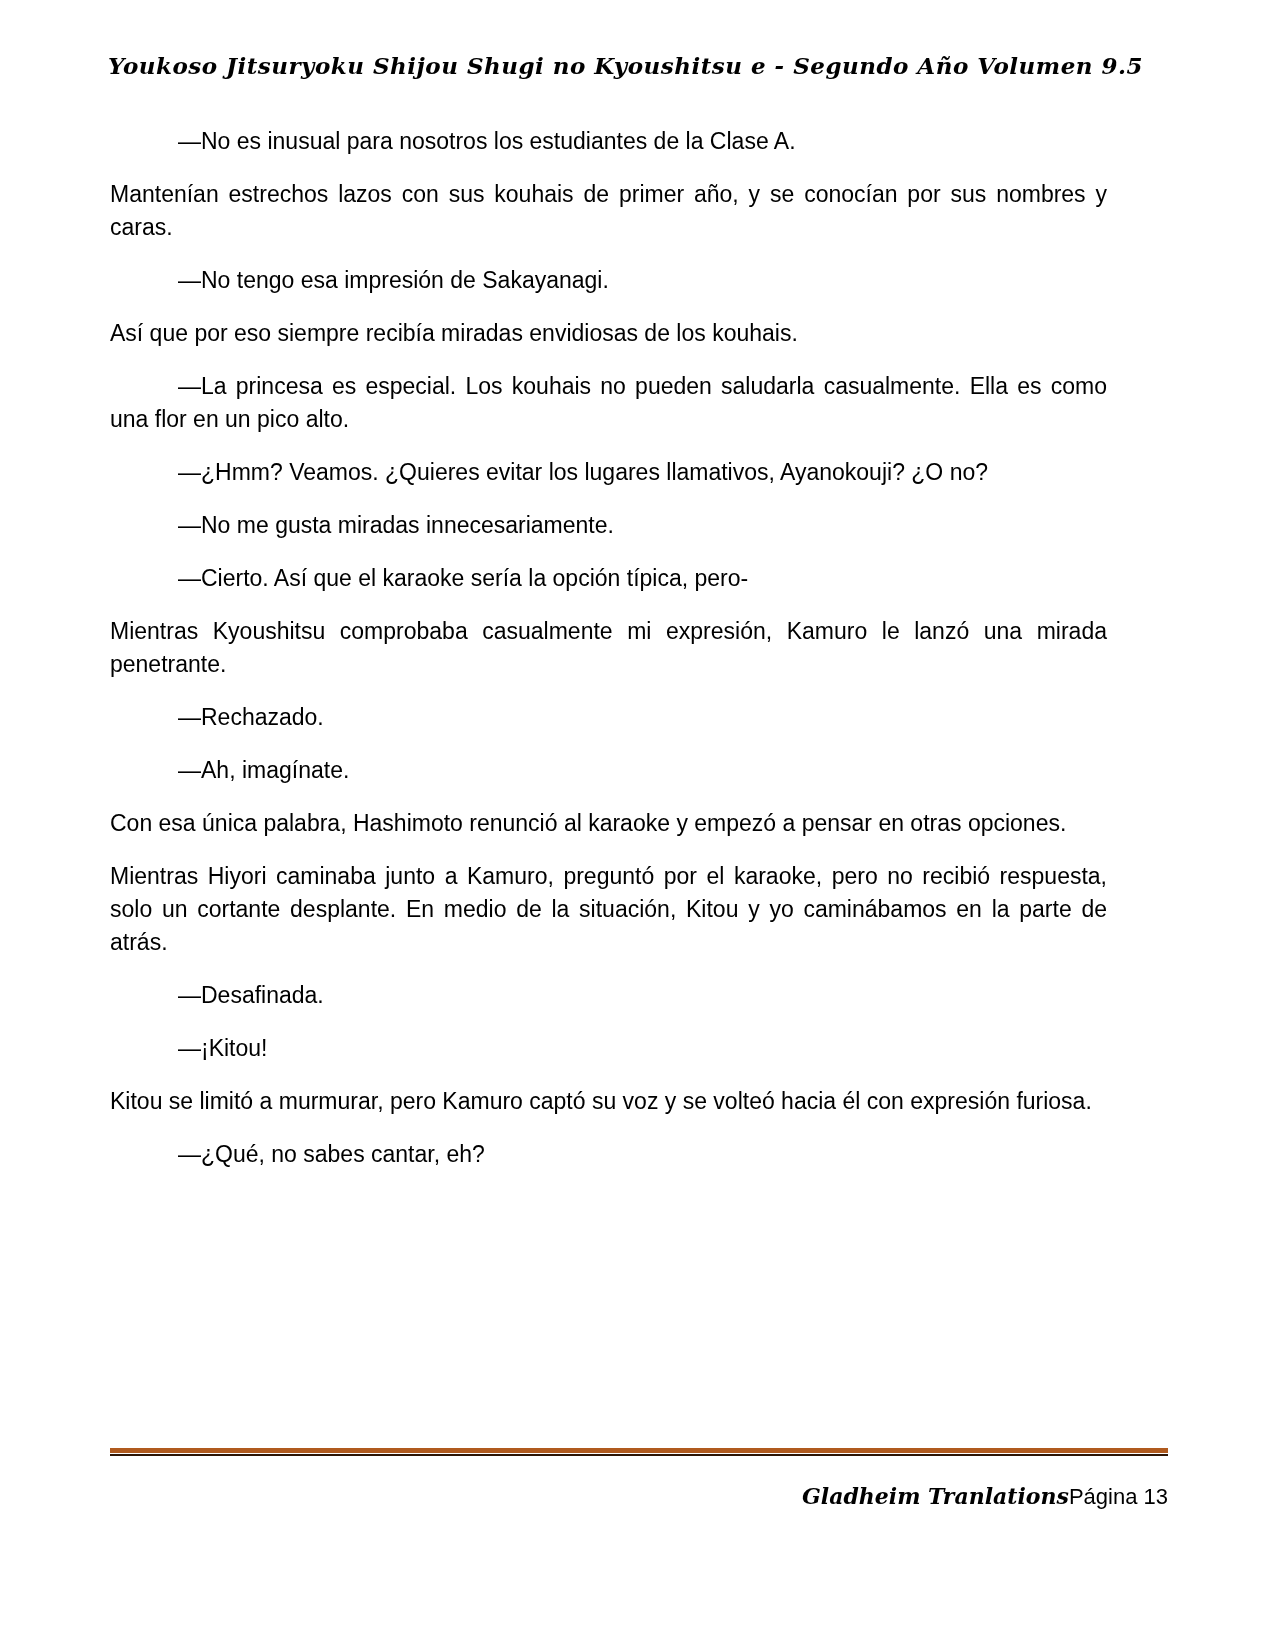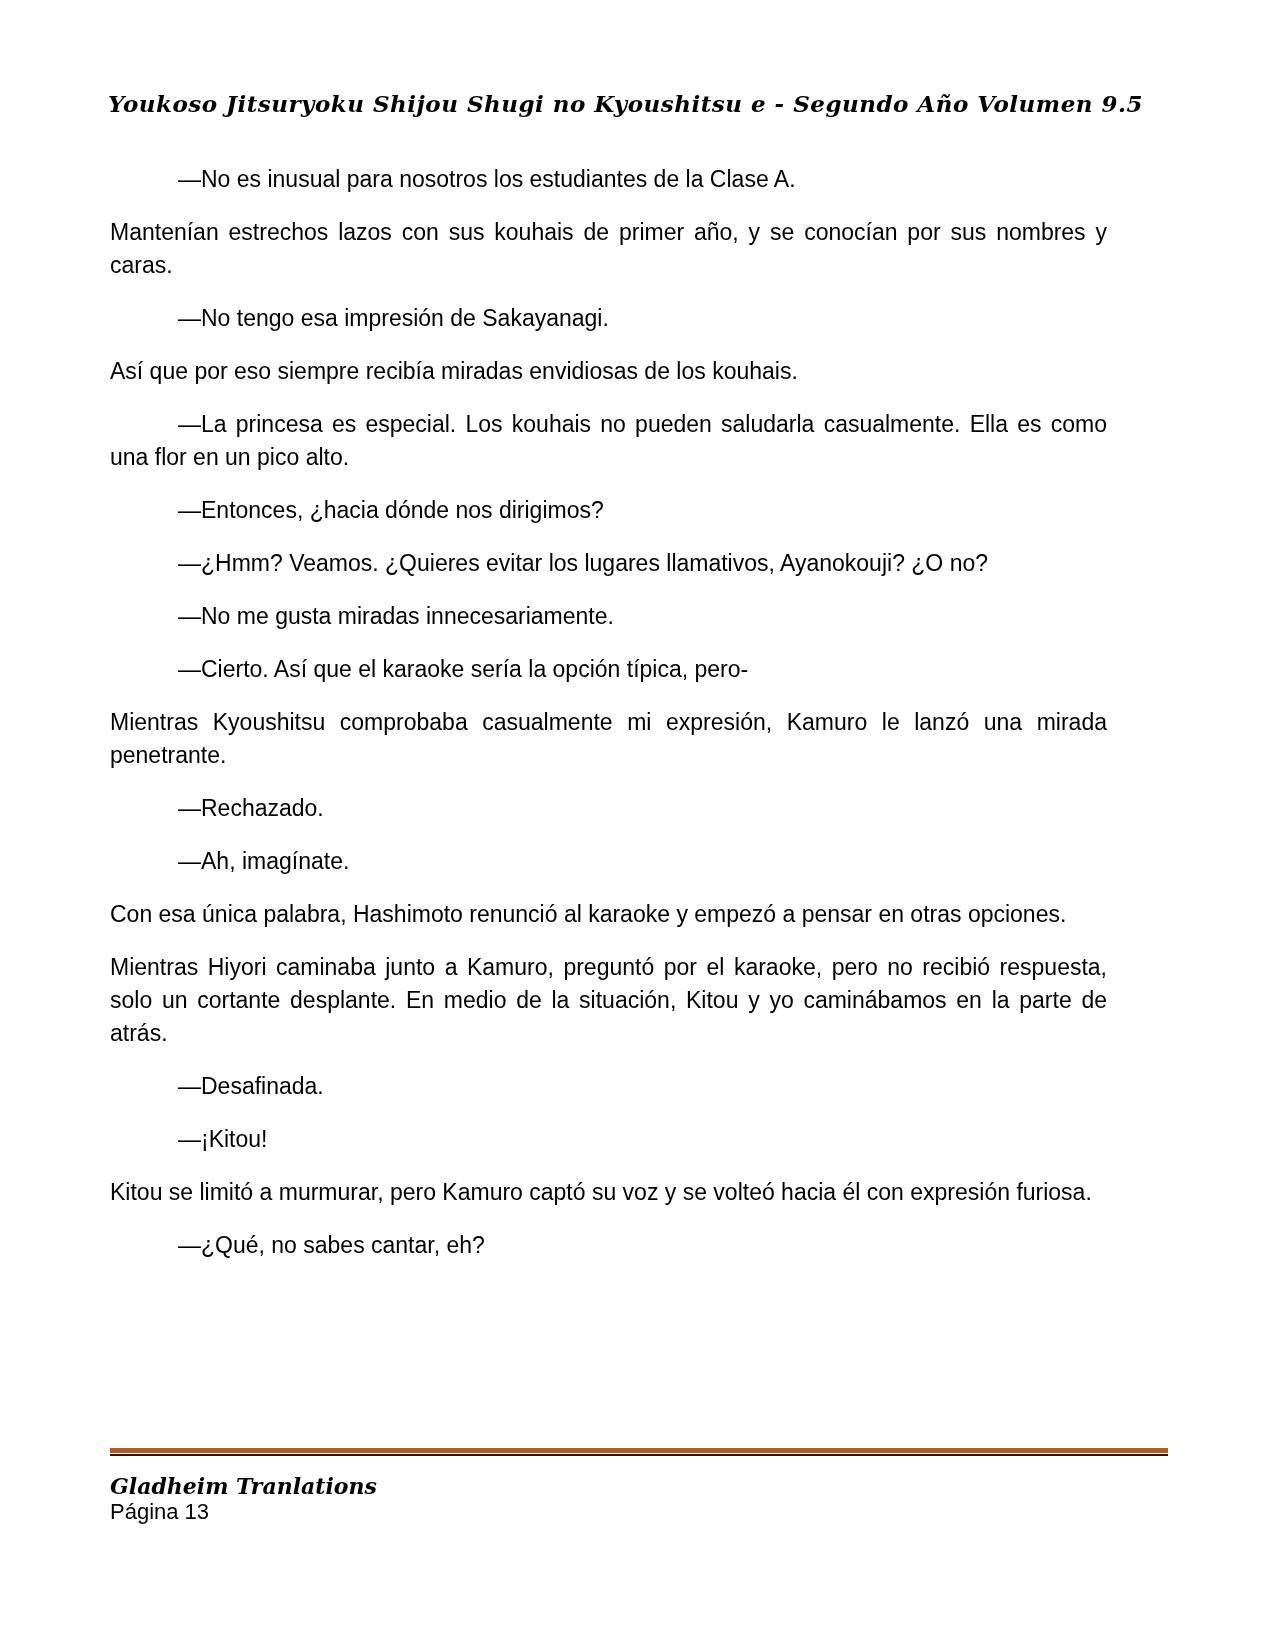--- a/index.html
+++ b/index.html
@@ -9,22 +9,21 @@
   }
   .page {
     position: relative;
     width: 1275px;
     height: 1650px;
     background: #ffffff;
     overflow: hidden;
     color: #000000;
   }
   .header {
-    padding: 66px 112px 0 108px;
-    margin-top: 24px;
+    padding: 52px 112px 0 108px;
   }
   .header-title {
     font-family: "DejaVu Serif", serif;
     font-style: italic;
     font-weight: bold;
     font-size: 23px;
     letter-spacing: 0.5px;
     color: #000000;
     white-space: nowrap;
   }
@@ -52,24 +51,23 @@
     height: 5px;
     background: #B05A1E;
   }
   .rule-thin {
     height: 2px;
     background: #2E1505;
     margin-top: 1px;
   }
   .footer-row {
     display: flex;
-    justify-content: flex-start;
+    justify-content: flex-end;
     align-items: baseline;
-    margin-top: 17px;
-    flex-direction: column;
+    margin-top: 27px;
   }
   .footer-translator {
     font-family: "DejaVu Serif", serif;
     font-style: italic;
     font-weight: bold;
     font-size: 22px;
     color: #000000;
   }
   .footer-page {
     font-family: "Liberation Sans", sans-serif;
@@ -85,21 +83,20 @@
   <div class="header">
     <span class="header-title">Youkoso Jitsuryoku Shijou Shugi no Kyoushitsu e - Segundo Año Volumen 9.5</span>
   </div>
 
   <div class="body-text">
       <p class="para indent">—No es inusual para nosotros los estudiantes de la Clase A.</p>
       <p class="para">Mantenían estrechos lazos con sus kouhais de primer año, y se conocían por sus nombres y caras.</p>
       <p class="para indent">—No tengo esa impresión de Sakayanagi.</p>
       <p class="para">Así que por eso siempre recibía miradas envidiosas de los kouhais.</p>
       <p class="para indent">—La princesa es especial. Los kouhais no pueden saludarla casualmente. Ella es como una flor en un pico alto.</p>
-      <p class="para indent">—Entonces, ¿hacia dónde nos dirigimos?</p>
       <p class="para indent">—¿Hmm? Veamos. ¿Quieres evitar los lugares llamativos, Ayanokouji? ¿O no?</p>
       <p class="para indent">—No me gusta miradas innecesariamente.</p>
       <p class="para indent">—Cierto. Así que el karaoke sería la opción típica, pero-</p>
       <p class="para">Mientras Kyoushitsu comprobaba casualmente mi expresión, Kamuro le lanzó una mirada penetrante.</p>
       <p class="para indent">—Rechazado.</p>
       <p class="para indent">—Ah, imagínate.</p>
       <p class="para">Con esa única palabra, Hashimoto renunció al karaoke y empezó a pensar en otras opciones.</p>
       <p class="para">Mientras Hiyori caminaba junto a Kamuro, preguntó por el karaoke, pero no recibió respuesta, solo un cortante desplante. En medio de la situación, Kitou y yo caminábamos en la parte de atrás.</p>
       <p class="para indent">—Desafinada.</p>
       <p class="para indent">—¡Kitou!</p>

